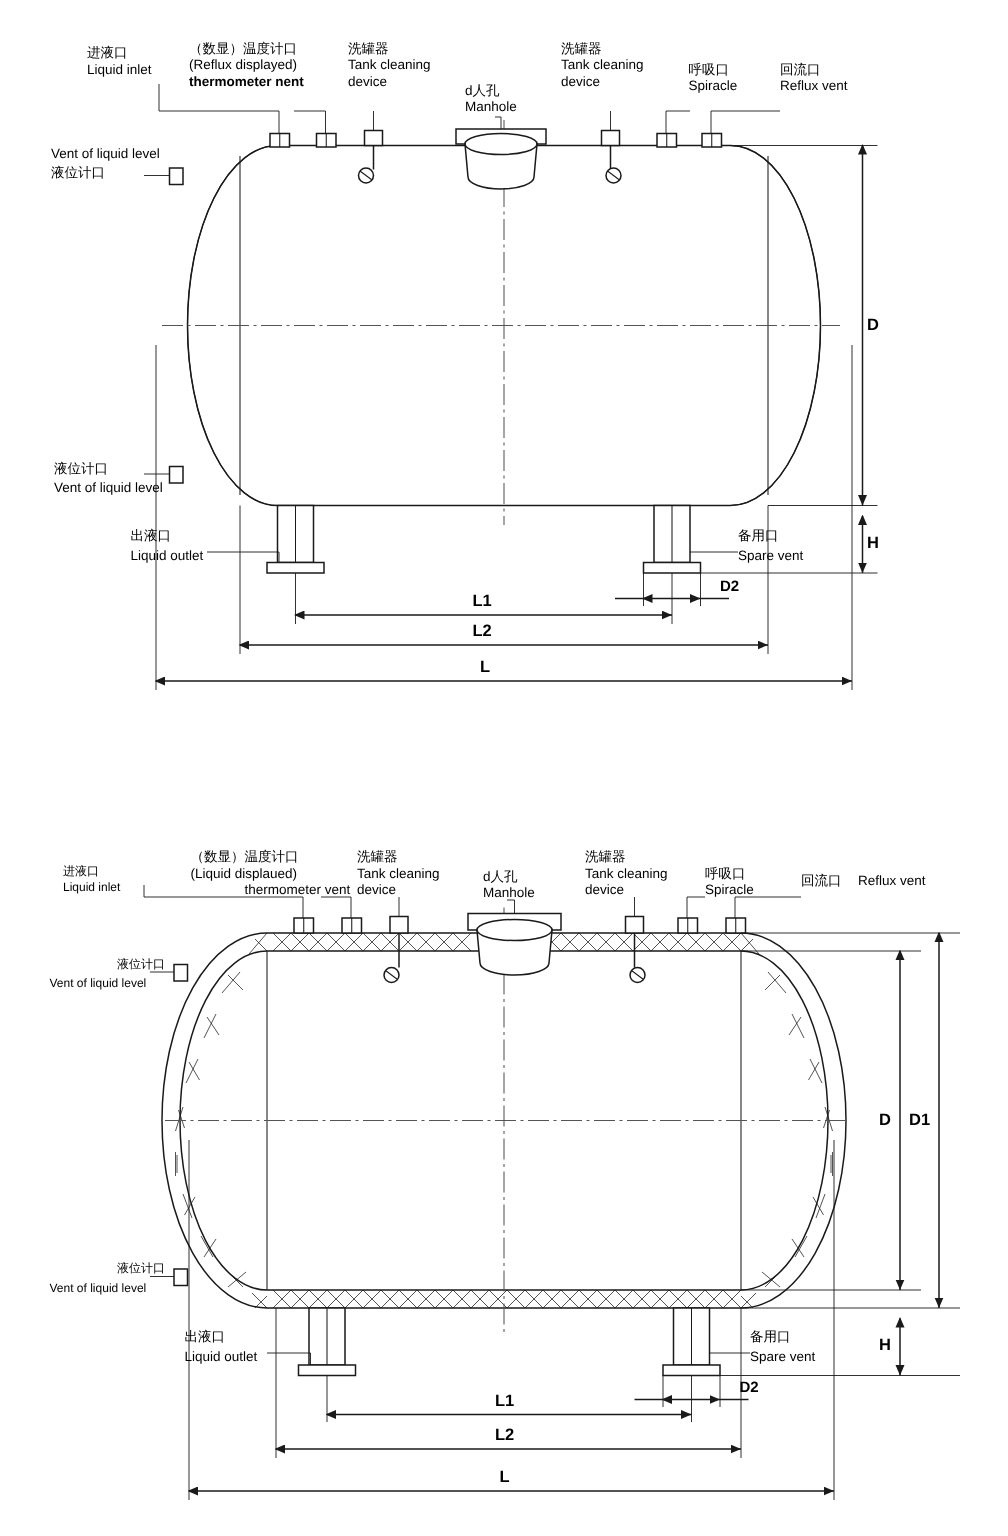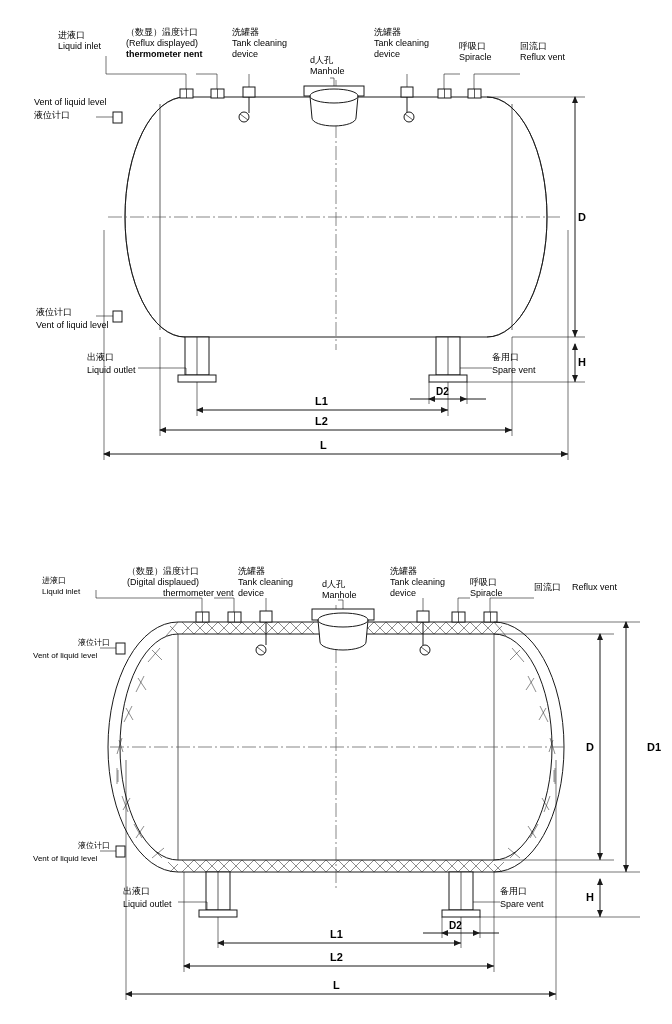--- a/index.html
+++ b/index.html
@@ -1,21 +1,21 @@
 <!DOCTYPE html>
 <html><head>
 <meta charset="utf-8">
 <style>
   html,body{margin:0;padding:0;background:#ffffff;}
   body{width:672px;height:1024px;position:relative;font-family:"Liberation Sans",sans-serif;color:#000;}
   .diagram{position:absolute;left:0;top:0;width:672px;height:1024px;}
   .lbl{position:absolute;font-size:9px;line-height:11px;color:#000;white-space:nowrap;}
   .lbl.small{font-size:8px;line-height:10px;}
   .dim{position:absolute;font-size:11px;font-weight:bold;line-height:12px;color:#000;}
-  .dim.sm{font-size:10px;}
+  .dim.sm{font-size:10px;margin-left:44px;}
   svg{position:absolute;left:0;top:0;}
   .ln{stroke:#1a1a1a;stroke-width:1;fill:none;}
   .ln-thin{stroke:#1a1a1a;stroke-width:0.7;fill:none;}
   .ln-lead{stroke:#1a1a1a;stroke-width:0.6;fill:none;}
   .ctr{stroke:#555;stroke-width:0.7;fill:none;stroke-dasharray:14 3 2 3;}
   .hatch{stroke:#1a1a1a;stroke-width:0.5;fill:none;}
   .fillw{fill:#ffffff;}
 </style>
 </head>
 <body>
@@ -397,21 +397,21 @@
 <div class="dim" style="left:578px;top:356px;">H</div>
 <div class="dim sm" style="left:436px;top:386px;">D2</div>
 <div class="dim" style="left:315px;top:395px;">L1</div>
 <div class="dim" style="left:315px;top:415px;">L2</div>
 <div class="dim" style="left:320px;top:439px;">L</div>
 
 <div class="lbl small" style="left:42px;top:576px;">进液口</div>
 <div class="lbl small" style="left:42px;top:587px;">Liquid inlet</div>
 
 <div class="lbl" style="left:127px;top:566px;">（数显）温度计口</div>
-<div class="lbl" style="left:127px;top:577px;">(Digital displaued)</div>
+<div class="lbl" style="left:127px;top:577px;">(Liquid displaued)</div>
 <div class="lbl" style="left:127px;top:588px;padding-left:36px;">thermometer vent</div>
 
 <div class="lbl" style="left:238px;top:566px;">洗罐器</div>
 <div class="lbl" style="left:238px;top:577px;">Tank cleaning</div>
 <div class="lbl" style="left:238px;top:588px;">device</div>
 
 <div class="lbl" style="left:322px;top:579px;">d人孔</div>
 <div class="lbl" style="left:322px;top:590px;">Manhole</div>
 
 <div class="lbl" style="left:390px;top:566px;">洗罐器</div>
@@ -430,20 +430,20 @@
 <div class="lbl small" style="left:78px;top:841px;">液位计口</div>
 <div class="lbl small" style="left:33px;top:854px;">Vent of liquid level</div>
 
 <div class="lbl" style="left:123px;top:886px;">出液口</div>
 <div class="lbl" style="left:123px;top:899px;">Liquid outlet</div>
 
 <div class="lbl" style="left:500px;top:886px;">备用口</div>
 <div class="lbl" style="left:500px;top:899px;">Spare vent</div>
 
 <div class="dim" style="left:586px;top:741px;">D</div>
-<div class="dim" style="left:606px;top:741px;margin-left:41px;">D1</div>
+<div class="dim" style="left:606px;top:741px;">D1</div>
 <div class="dim" style="left:586px;top:891px;">H</div>
 <div class="dim sm" style="left:449px;top:920px;">D2</div>
 <div class="dim" style="left:330px;top:928px;">L1</div>
 <div class="dim" style="left:330px;top:951px;">L2</div>
 <div class="dim" style="left:333px;top:979px;">L</div>
 
 </div>
 
 </body></html>

